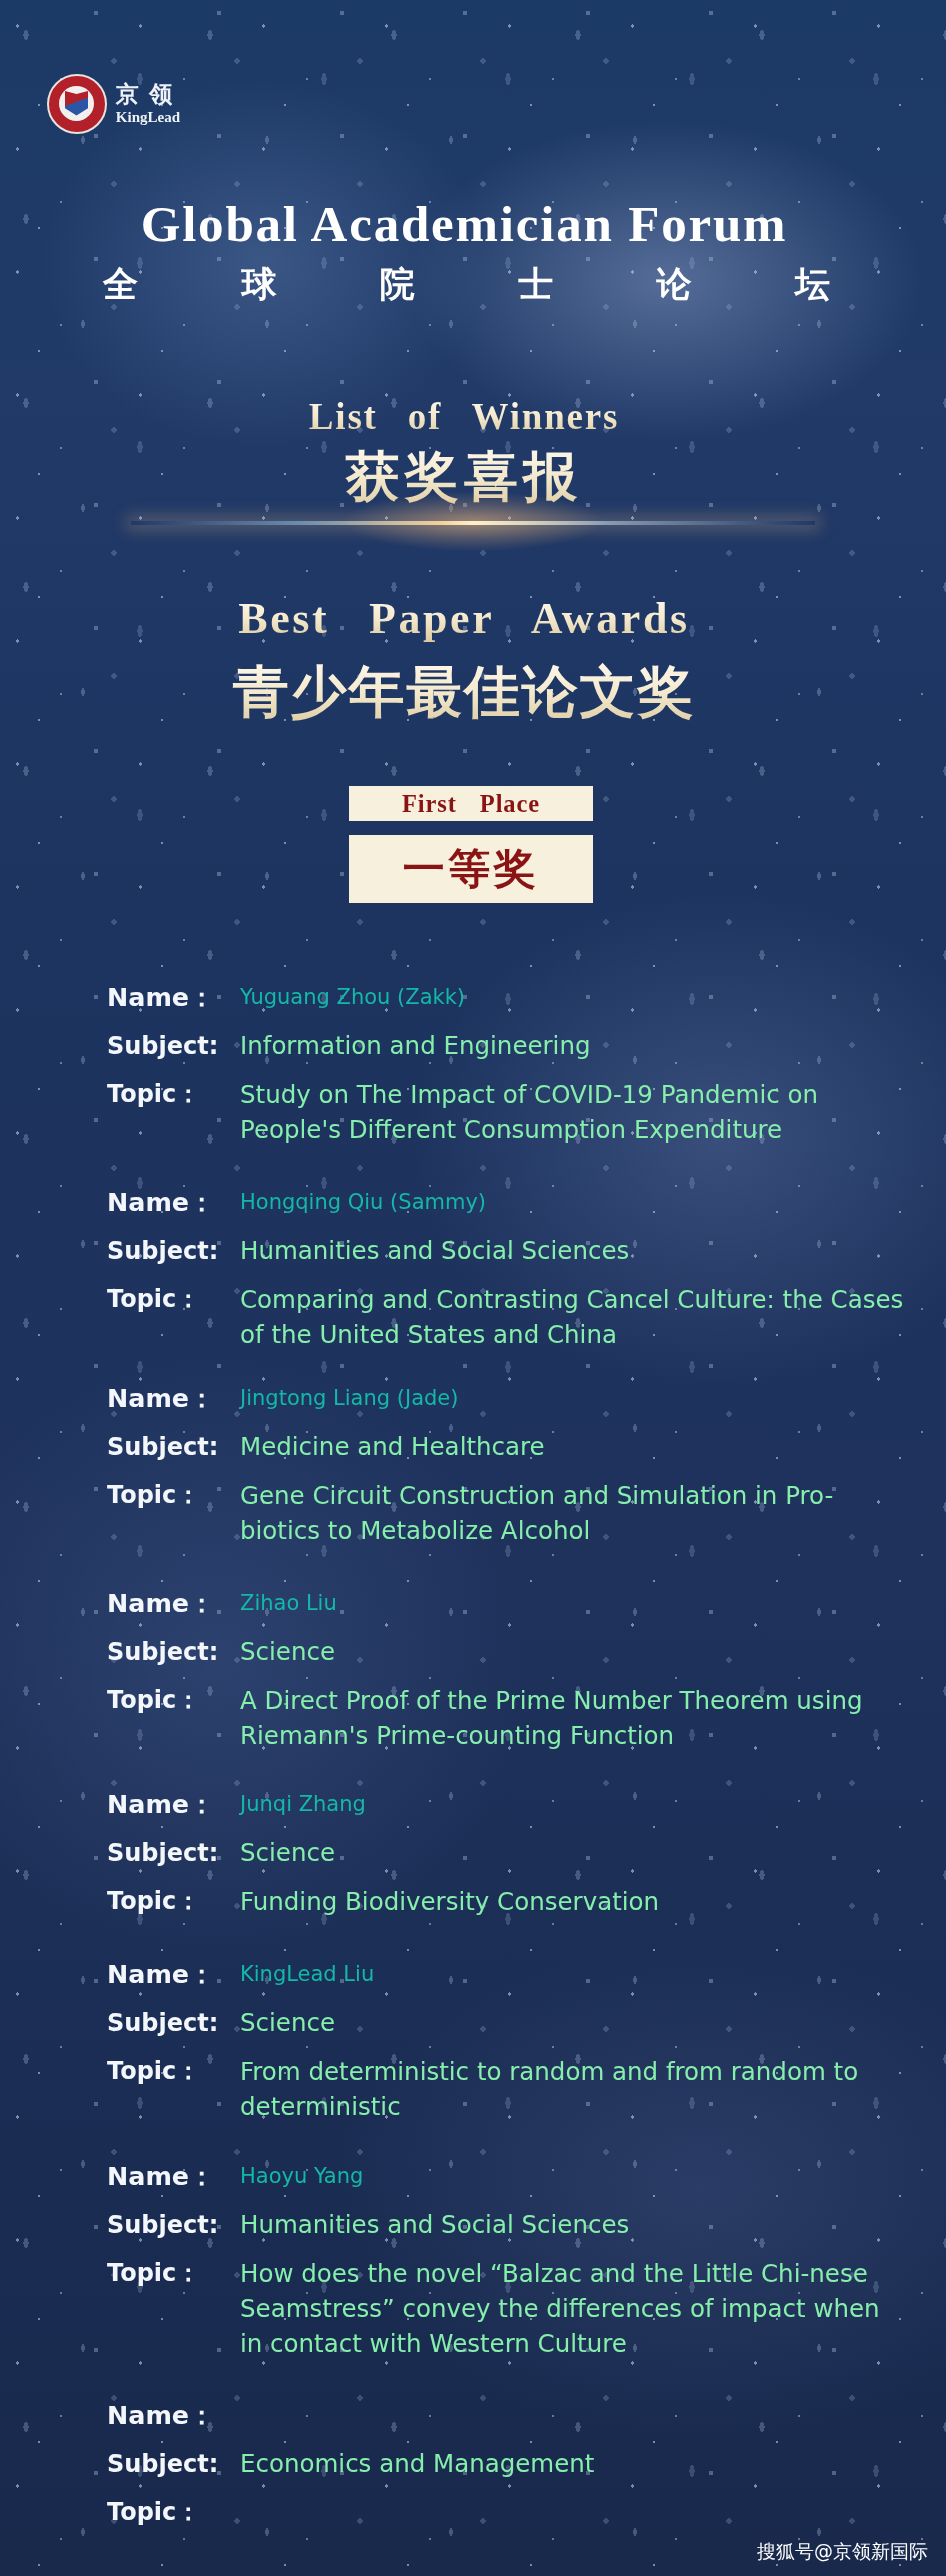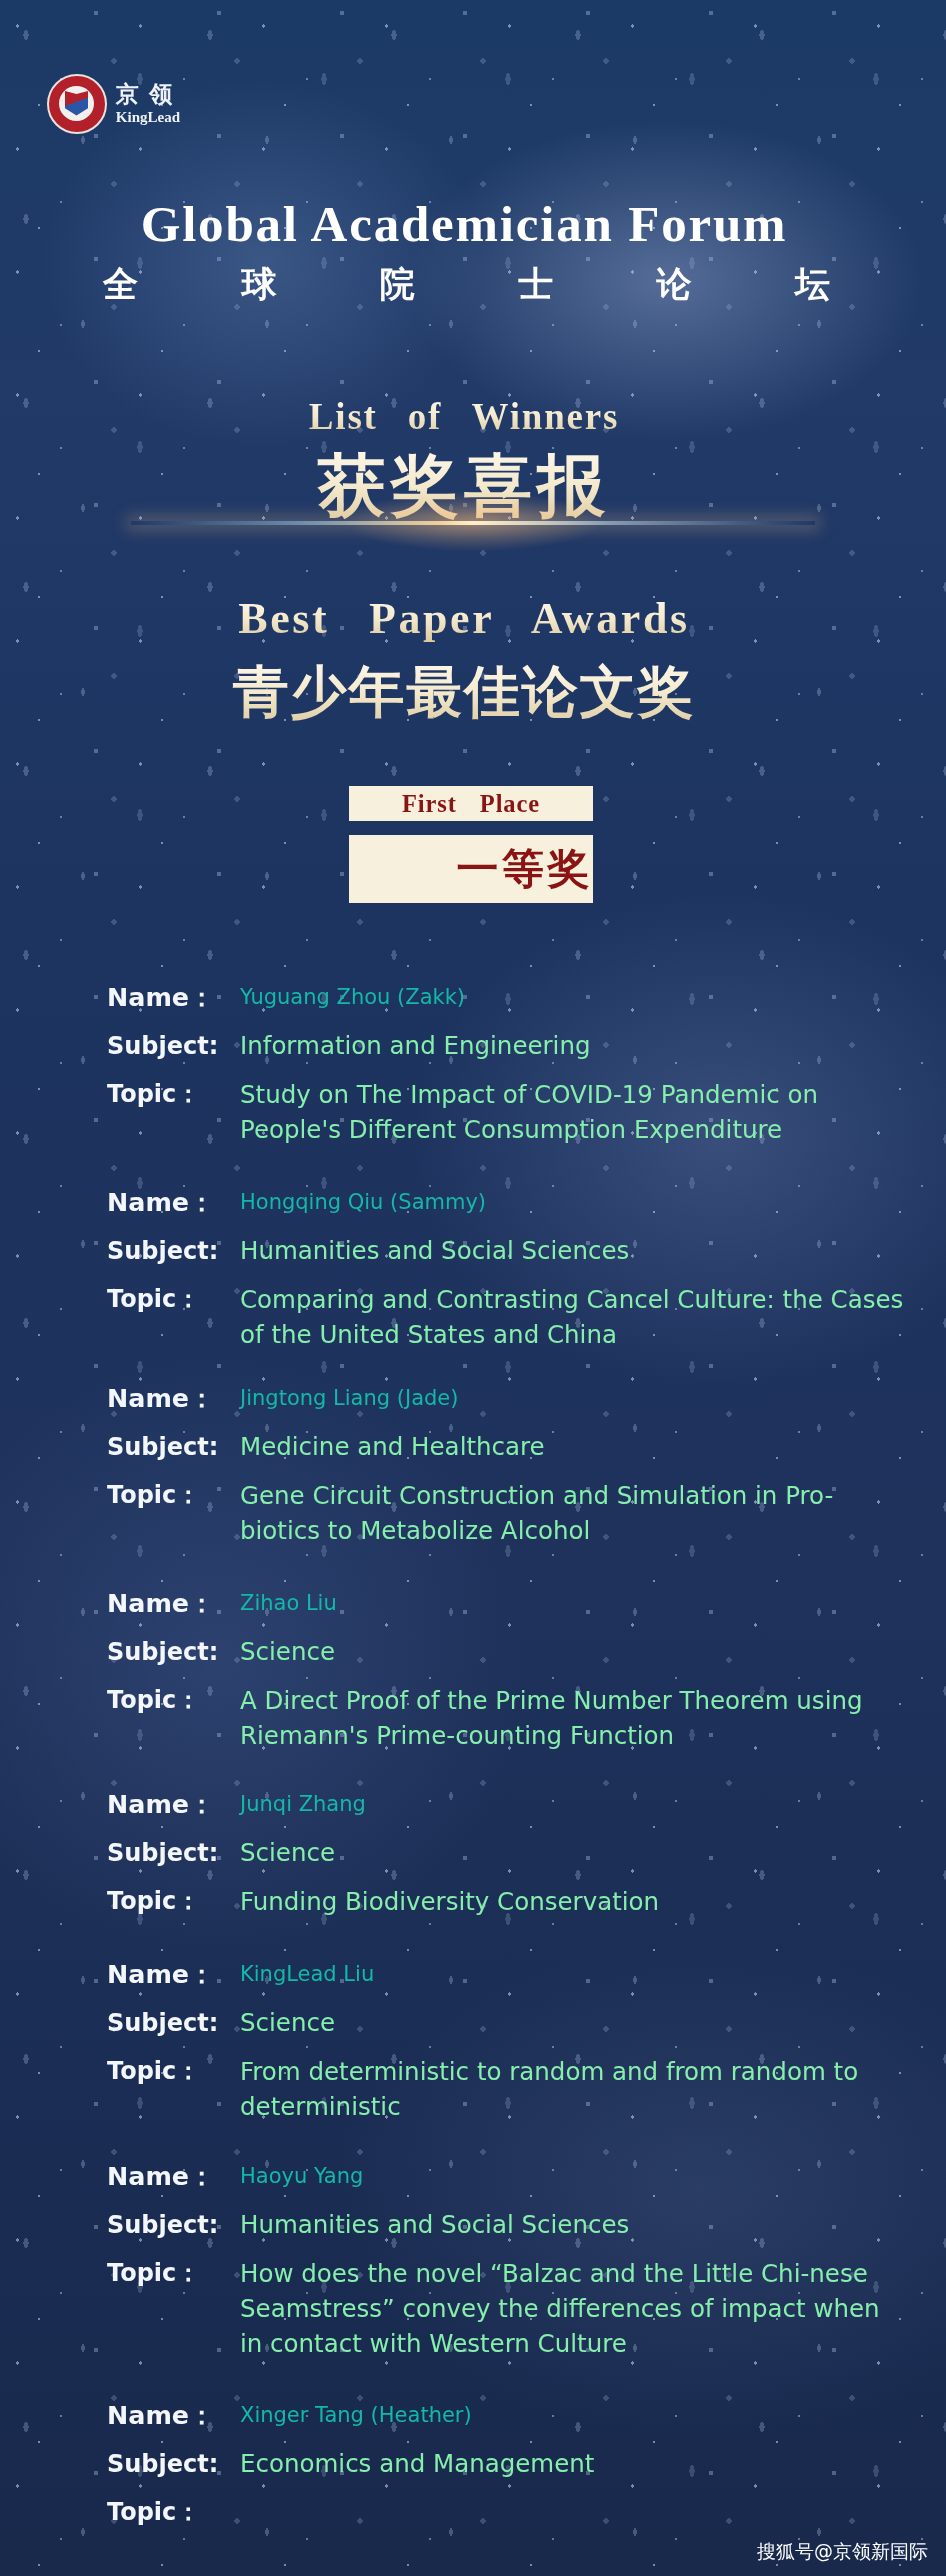--- a/index.html
+++ b/index.html
@@ -77,21 +77,21 @@
     -webkit-background-clip: text; background-clip: text; color: transparent;
     text-shadow: none;
     margin-top: 20px;
   }
   .winners-en {
     top: 375px; font-family: "Liberation Serif", serif; font-weight: bold;
     font-size: 37px; word-spacing: 19px; letter-spacing: 1.8px;
   }
   .winners-cn {
     top: 421px; font-family: "DejaVu Serif", serif; font-weight: bold;
-    font-size: 68px; letter-spacing: 5.3px;
+    font-size: 54px; letter-spacing: 5.3px;
   }
   .horizon {
     position: absolute; top: 521px; left: 131px; width: 684px; height: 3.5px;
     background: linear-gradient(90deg, rgba(120,170,200,0) 0%, rgba(160,200,220,0.6) 25%, rgba(255,220,160,0.9) 45%, rgba(255,240,200,1) 50%, rgba(200,220,230,0.6) 70%, rgba(120,170,200,0) 100%);
     box-shadow: 0 0 16px 5.3px rgba(255,200,140,0.25);
   }
   .horizon-glow {
     position: absolute; top: 491px; left: 342px; width: 263px; height: 61px;
     background: radial-gradient(ellipse at center, rgba(255,190,120,0.45), rgba(255,190,120,0) 70%);
   }
@@ -108,21 +108,21 @@
   .place-en {
     position: absolute; left: 349px; top: 786px; width: 244px; height: 35px;
     background: #f6f0dd; color: #8a1414;
     font-family: "Liberation Serif", serif; font-weight: bold; font-size: 24.5px;
     text-align: center; line-height: 35px; word-spacing: 16px; letter-spacing: 0.9px;
   }
   .place-cn {
     position: absolute; left: 349px; top: 835px; width: 244px; height: 68px;
     background: #f6f0dd; color: #8a1414;
     font-family: Liberation Serif, serif; font-weight: bold; font-size: 42px;
-    text-align: right; line-height: 68px; letter-spacing: 3.5px;
+    text-align: center; line-height: 68px; letter-spacing: 3.5px;
   }
 
   
   .winners { position: absolute; left: 0; top: 0; width: 947px; }
   .winner { position: absolute; left: 107px; width: 789px; }
   .row { position: absolute; left: 0; display: flex; }
   .lbl {
     width: 133px; flex: none; color: #f3f6fb;
     font-family: "DejaVu Sans", sans-serif; font-weight: bold; font-size: 24px;
   }
@@ -282,21 +282,20 @@
     </div>
     <div class="row topic" style="top:98px">
       <span class="lbl">Topic：</span>
       <span class="val">How does the novel “Balzac and the Little Chi-nese Seamstress” convey the differences of impact when in contact with Western Culture</span>
     </div>
   </div>
 
   <div class="winner" style="top:2397px">
     <div class="row name" style="top:0">
       <span class="lbl">Name：</span>
-      <span class="val">Xinger Tang (Heather)</span>
     </div>
     <div class="row subj" style="top:51px">
       <span class="lbl">Subject:</span>
       <span class="val">Economics and Management</span>
     </div>
     <div class="row topic" style="top:98px">
       <span class="lbl">Topic：</span>
     </div>
   </div>
 

